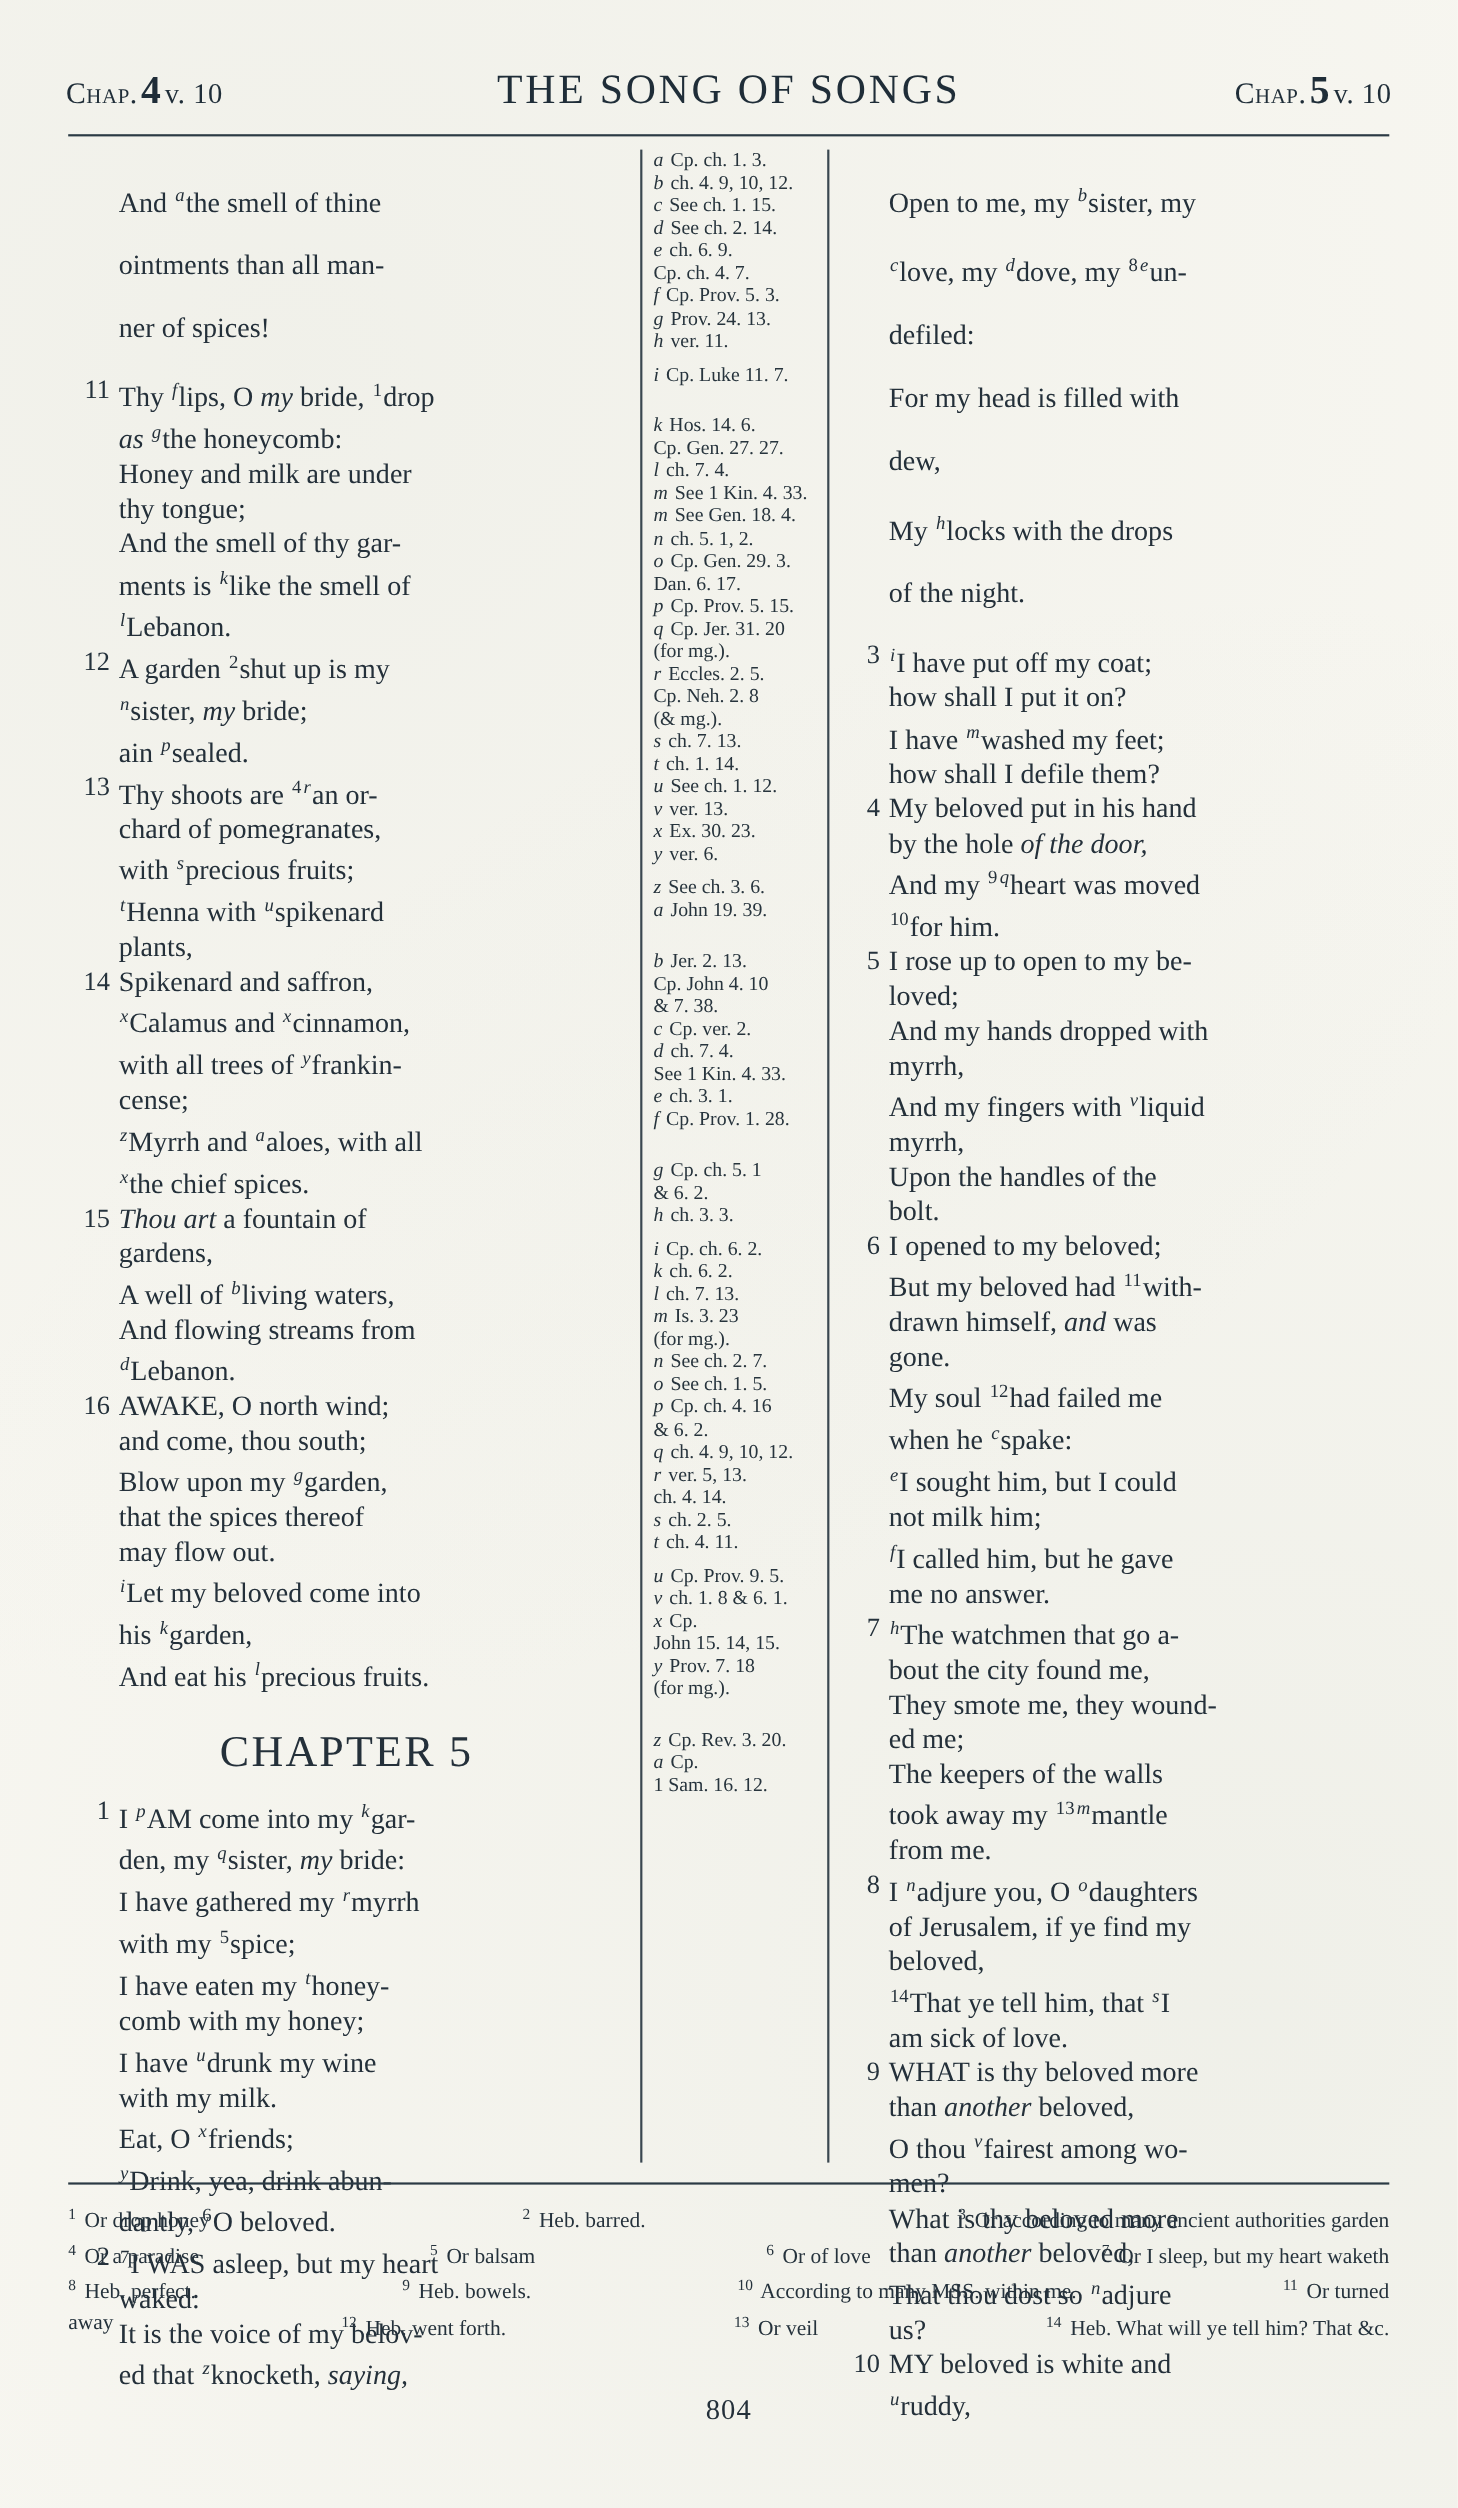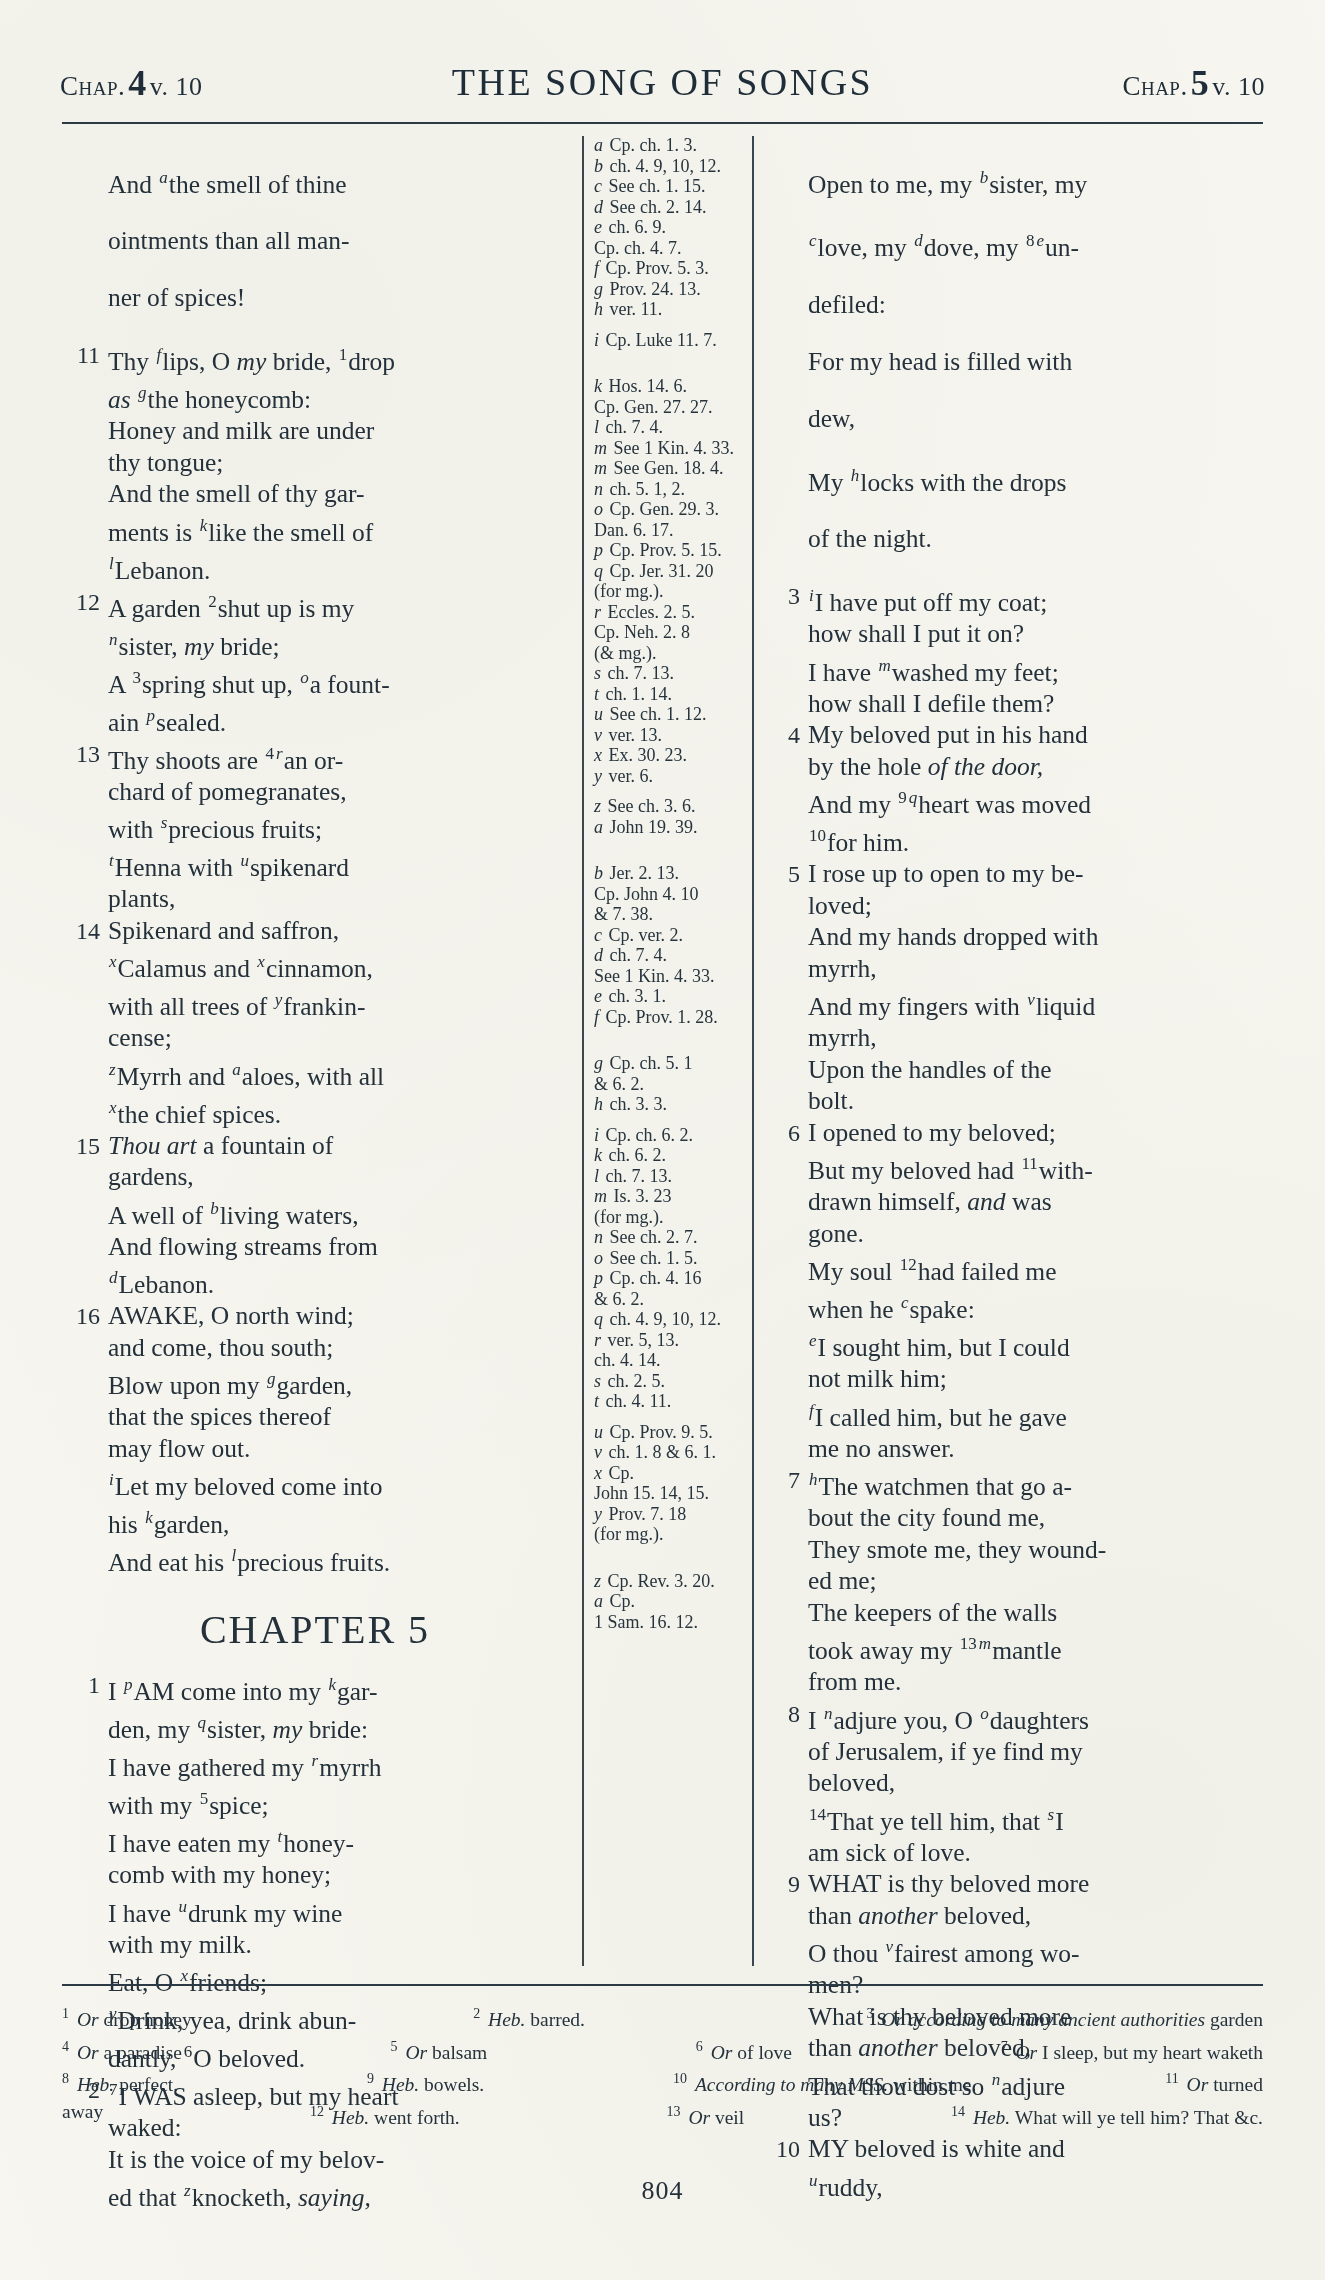--- a/index.html
+++ b/index.html
@@ -120,21 +120,21 @@
   .footnotes{
     position:absolute;
     left:62px;right:62px;top:2000px;
     font-size:19.5px;
     line-height:27px;
     color:#25323c;
   }
   .fnrow{display:flex;width:100%;}
   .fnitem{white-space:nowrap;}
   .fnitem sup{font-size:14px;vertical-align:super;padding-right:3px;}
-  .fnitem .it{font-style:italic;}
+  .fnitem .it{}
   .pagenum{
     position:absolute;
     left:0;right:0;top:2176px;
     text-align:center;
     font-size:26px;
     letter-spacing:1px;
   }
 </style>
 </head>
 <body>
@@ -168,21 +168,20 @@
             <p>Honey and milk are under</p>
             <p>thy tongue;</p>
             <p>And the smell of thy gar-</p>
             <p>ments is <sup class="mk">k</sup>like the smell of</p>
             <p><sup class="mk">l</sup>Lebanon.</p>
           </div>
           <div class="verse">
             <span class="vn">12</span>
             <p>A garden <sup class="fn">2</sup>shut up is my</p>
             <p><sup class="mk">n</sup>sister, <span class="ital">my</span> bride;</p>
-            <p>A <sup class="fn">3</sup>spring shut up, <sup class="mk">o</sup>a fount-</p>
             <p>ain <sup class="mk">p</sup>sealed.</p>
           </div>
           <div class="verse">
             <span class="vn">13</span>
             <p>Thy shoots are <sup class="fn">4</sup><sup class="mk">r</sup>an or-</p>
             <p>chard of pomegranates,</p>
             <p>with <sup class="mk">s</sup>precious fruits;</p>
             <p><sup class="mk">t</sup>Henna with <sup class="mk">u</sup>spikenard</p>
             <p>plants,</p>
           </div>

